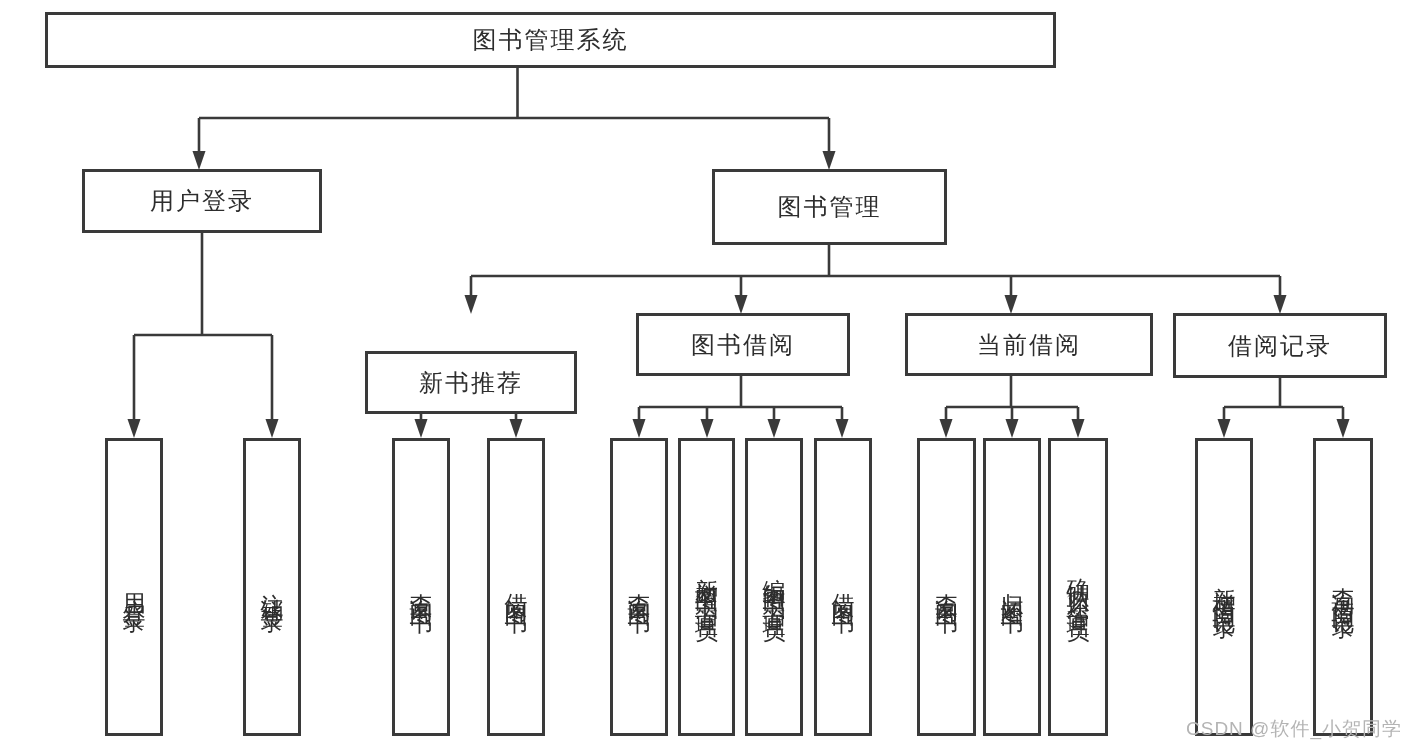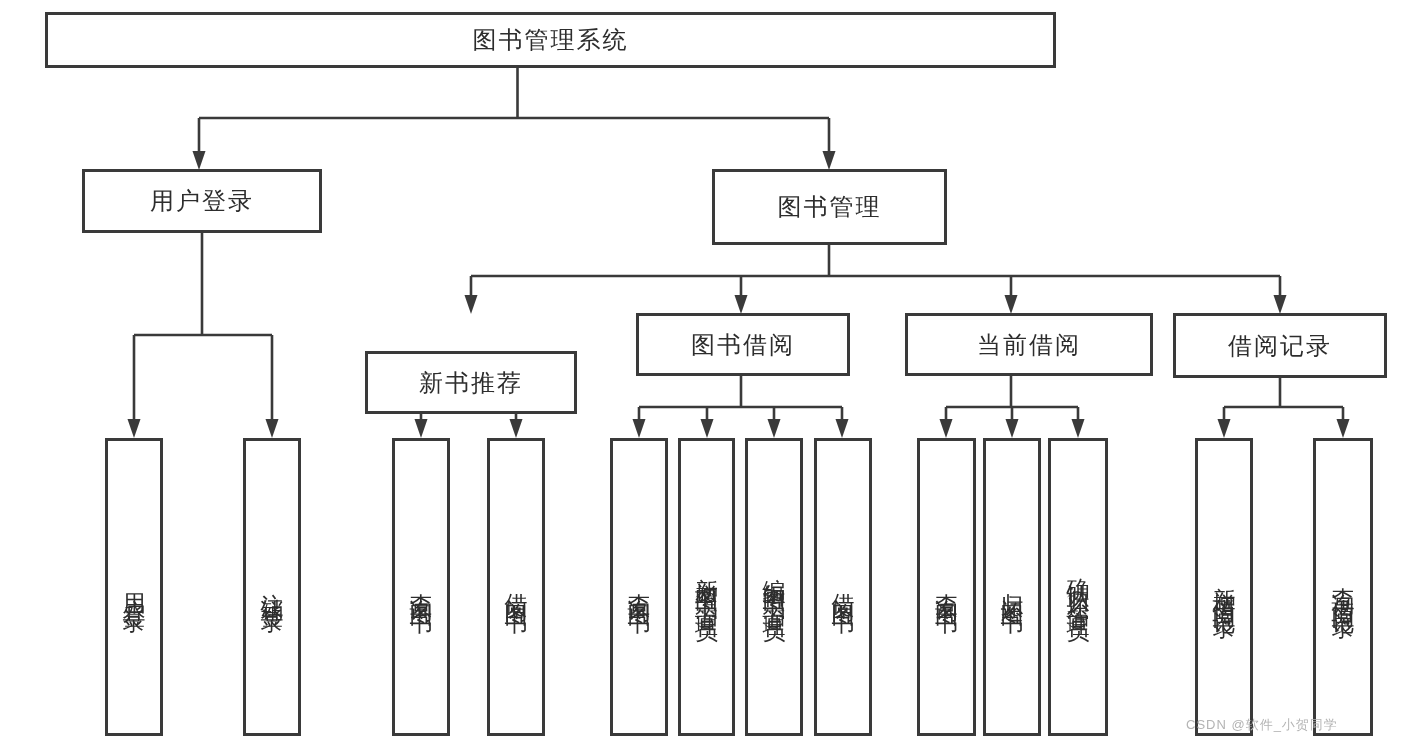--- a/index.html
+++ b/index.html
@@ -33,21 +33,21 @@
     text-orientation: mixed;
     font-size: 23px;
     letter-spacing: 6px;
     line-height: 1;
     white-space: nowrap;
   }
   .watermark {
     position: absolute;
     left: 1186px;
     top: 716px;
-    font-size: 13px;
+    font-size: 19px;
     color: #b4b4b4;
     letter-spacing: 1px;
     white-space: nowrap;
     z-index: 5;
   }
 </style>
 </head>
 <body>
 
 <div class="canvas">

